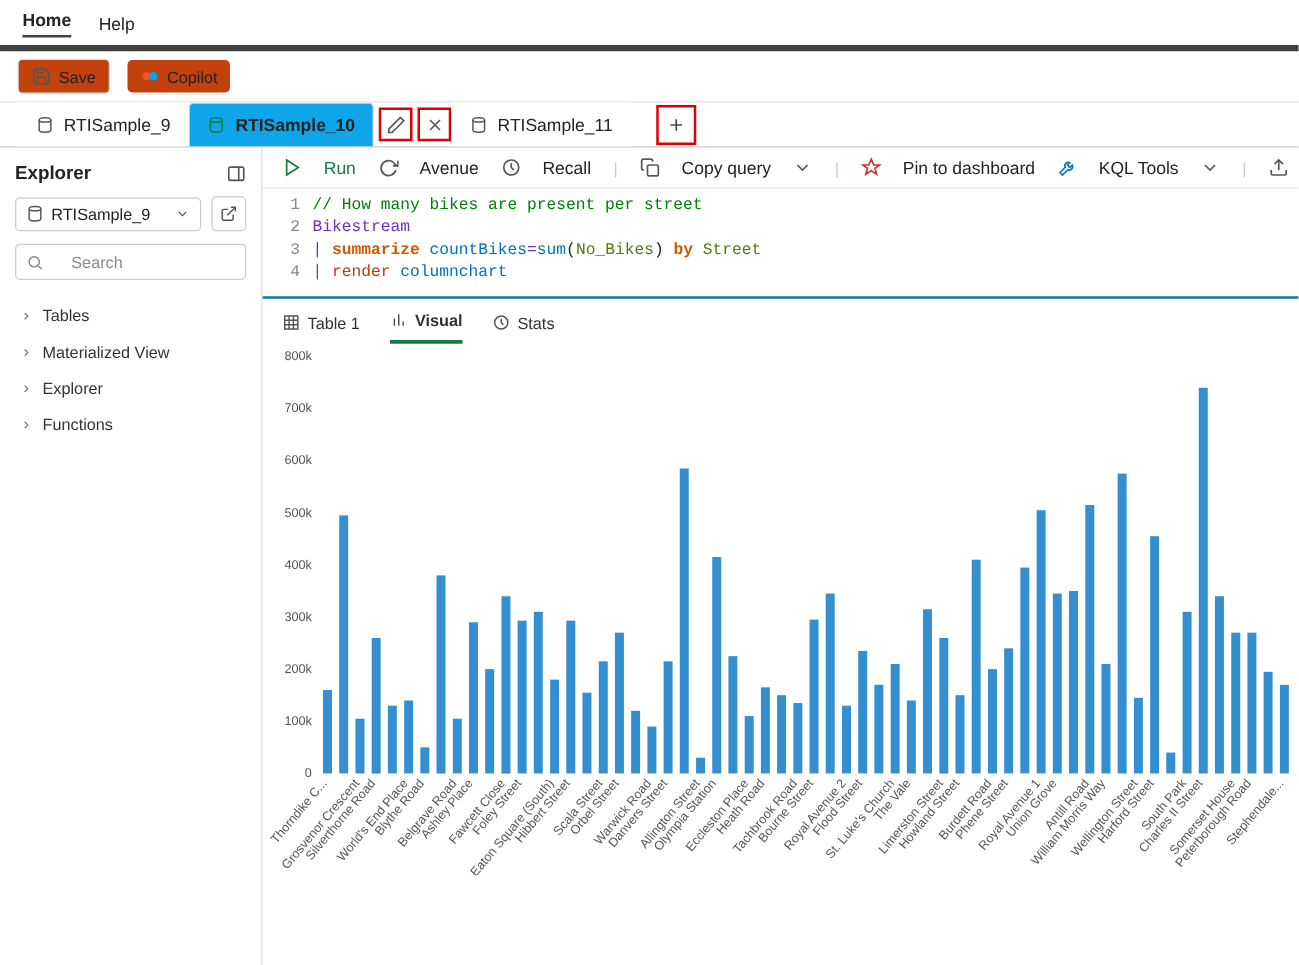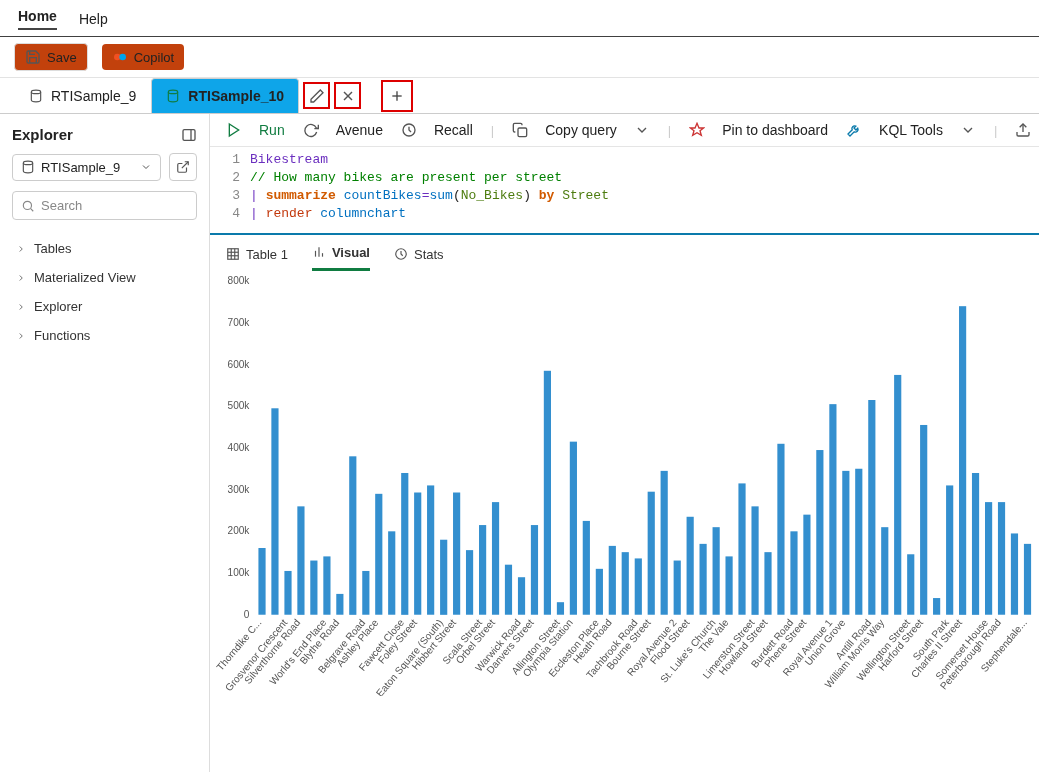--- a/index.html
+++ b/index.html
@@ -1,20 +1,20 @@
 <!DOCTYPE html>
 <html><head>
 <meta charset="utf-8">
 <style>
   * { box-sizing: border-box; }
   html, body { margin:0; padding:0; font-family: "Segoe UI", Arial, sans-serif; font-size:13px; color:#222; background:#fff; height:100%; }
   body { width:1039px; height:772px; overflow:hidden; position:relative; }
 
   
-  .menubar { display:flex; align-items:center; gap:22px; padding:8px 18px 6px 18px; border-bottom:1px solid #404040; }
+  .menubar { display:flex; align-items:center; gap:22px; padding:8px 18px 6px 18px; border-bottom:5px solid #404040; }
   .menubar .item { font-size:14px; cursor:pointer; }
   .menubar .item.active { border-bottom:2px solid #444; padding-bottom:4px; font-weight:600; }
 
   
   .savebar { display:flex; align-items:center; gap:14px; padding:6px 14px; border-bottom:1px solid #e3e3e3; }
   .iconbtn { display:flex; align-items:center; gap:6px; padding:5px 10px; border:1px solid #ddd; border-radius:4px; cursor:pointer; background:#c2410c; }
   .iconbtn svg { width:16px; height:16px; }
 
   
   .tabstrip { display:flex; align-items:center; border-bottom:1px solid #ccc; padding:0 14px; position:relative; }
@@ -29,21 +29,21 @@
 
   
   .main { display:flex; height:calc(772px - 33px - 38px - 40px); }
 
   
   .left { width:210px; border-right:1px solid #ddd; padding:12px 12px 0 12px; }
   .explorer-hdr { display:flex; align-items:center; justify-content:space-between; font-weight:600; font-size:15px; margin-bottom:10px; }
   .dbselect { display:flex; align-items:center; gap:8px; margin-bottom:10px; }
   .dbselect .sel { flex:1; display:flex; align-items:center; gap:6px; border:1px solid #ccc; border-radius:4px; padding:5px 8px; cursor:pointer; }
   .dbselect .open { width:28px; height:28px; display:flex; align-items:center; justify-content:center; border:1px solid #ccc; border-radius:4px; cursor:pointer; }
-  .searchbox { display:flex; align-items:center; gap:6px; border:1px solid #ccc; border-radius:4px; padding:6px 8px; color:#888; margin-bottom:14px; }
+  .searchbox { display:flex; align-items:center; gap:22px; border:1px solid #ccc; border-radius:4px; padding:6px 8px; color:#888; margin-bottom:14px; }
   .treeitem { display:flex; align-items:center; gap:8px; padding:7px 4px; cursor:pointer; color:#333; }
   .treeitem .chev { width:10px; height:10px; }
 
   
   .right { flex:1; display:flex; flex-direction:column; overflow:hidden; }
 
   .querybar { display:flex; align-items:center; gap:18px; padding:8px 16px; border-bottom:1px solid #e5e5e5; flex-wrap:nowrap; }
   .qbtn { display:flex; align-items:center; gap:17px; cursor:pointer; font-size:14px; white-space:nowrap; }
   .qbtn.run { color:#107c41; }
   .qbtn svg { width:16px; height:16px; }
@@ -121,20 +121,27 @@
           <path d="M17 3l4 4L7 21H3v-4L17 3z"></path>
         </svg>
     </div>
     <div class="sqbtn">
       <svg viewBox="0 0 24 24" fill="none" stroke-width="2">
           <line x1="18" y1="6" x2="6" y2="18"></line>
           <line x1="6" y1="6" x2="18" y2="18"></line>
         </svg>
     </div>
   </div>
+  <div class="tab">
+    <svg class="dbicon" viewBox="0 0 24 24" fill="none" stroke="#555" stroke-width="2">
+        <ellipse cx="12" cy="5" rx="8" ry="3"></ellipse>
+        <path d="M4 5v14c0 1.7 3.6 3 8 3s8-1.3 8-3V5"></path>
+      </svg>
+    <span>RTISample_11</span>
+  </div>
   <div class="plusbox">
     <svg viewBox="0 0 24 24" fill="none" stroke-width="2">
         <line x1="12" y1="5" x2="12" y2="19"></line>
         <line x1="5" y1="12" x2="19" y2="12"></line>
       </svg>
   </div>
 </div>
 
 <div class="main">
 
@@ -262,22 +269,22 @@
     </div>
 
     <div class="editor">
       <div class="gutter" id="gutter">
           <div>1</div>
           <div>2</div>
           <div>3</div>
           <div>4</div>
         </div>
       <div class="code" id="code">
+          <div class="line"><span class="tk-comment">// How many bikes are present per street</span></div>
           <div class="line"><span class="tk-ident">Bikestream</span></div>
-          <div class="line"><span class="tk-comment">// How many bikes are present per street</span></div>
           <div class="line"><span class="tk-pipe">|</span> <span class="tk-op">summarize</span> <span class="tk-plain">countBikes</span><span class="tk-pipe">=</span><span class="tk-func">sum</span>(<span class="tk-arg">No_Bikes</span>) <span class="tk-op">by</span> <span class="tk-arg">Street</span></div>
           <div class="line"><span class="tk-pipe">|</span> <span class="tk-render">render</span> <span class="tk-plain">columnchart</span></div>
         </div>
     </div>
 
     <div class="resultTabs">
       <div class="rtab">
         <svg viewBox="0 0 24 24" fill="none" stroke="#555" stroke-width="2">
             <rect x="3" y="3" width="18" height="18"></rect>
             <line x1="3" y1="9" x2="21" y2="9"></line>

